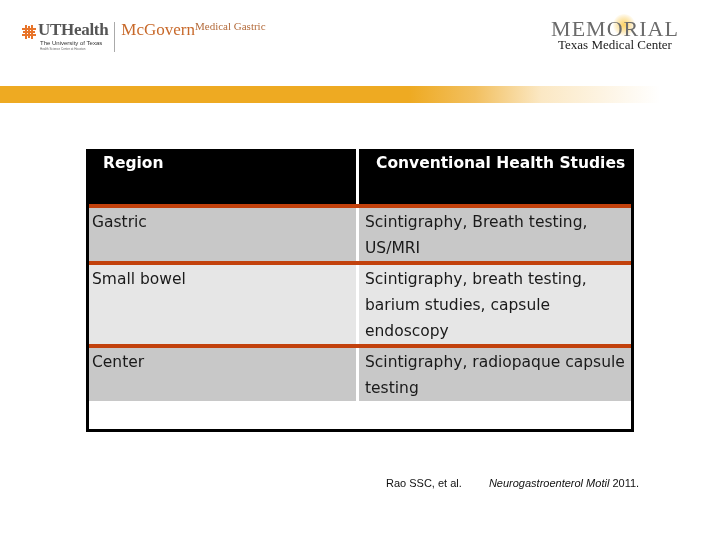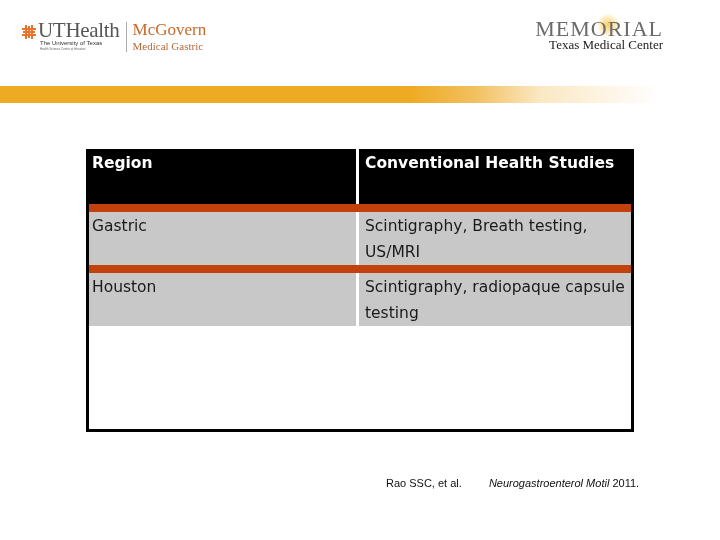--- a/index.html
+++ b/index.html
@@ -5,47 +5,47 @@
     html, body { margin: 0; padding: 0; }
     body {
       width: 720px; height: 540px; position: relative; overflow: hidden;
       background: #ffffff;
       font-family: "DejaVu Sans", "Liberation Sans", sans-serif;
     }
     
     .logo-ut { position: absolute; left: 22px; top: 20px; height: 34px; display: flex; align-items: flex-start; }
     .ut-mark { width: 14px; height: 14px; margin-top: 5px; margin-right: 2px; }
     .ut-text { display: flex; flex-direction: column; }
-    .ut-name { font-family: "Liberation Serif", serif; font-size: 21px; color: #555; line-height: 20px; letter-spacing: -0.3px; }
+    .ut-name { font-family: "Liberation Serif", serif; font-size: 17px; color: #555; line-height: 20px; letter-spacing: -0.3px; font-weight: bold; }
     .ut-sub { font-family: "Liberation Sans", sans-serif; font-size: 6px; color: #333; line-height: 7px; margin-left: 2px; }
     .ut-sub2 { font-family: "Liberation Sans", sans-serif; font-size: 3px; color: #666; line-height: 4px; margin-left: 2px; }
     .ut-divider { width: 1px; height: 30px; background: #aaa; margin: 2px 6px 0 6px; }
-    .mcg { display: flex; flex-direction: column; }
+    .mcg { display: flex; flex-direction: row; }
     .mcg-name { font-family: "Liberation Serif", serif; font-size: 17px; color: #c8692a; line-height: 20px; }
     .mcg-sub { font-family: "Liberation Serif", serif; font-size: 11px; color: #b36a3a; line-height: 12px; }
 
-    .logo-mh { position: absolute; left: 535px; top: 20px; width: 128px; text-align: right; }
+    .logo-mh { position: absolute; left: 551px; top: 20px; width: 128px; text-align: center; }
     .mh-line { font-family: "Liberation Serif", serif; font-size: 22px; color: #6b6b6b; letter-spacing: 1px; line-height: 17px; position: relative; }
     .mh-glow { position: absolute; left: 62px; top: -6px; width: 22px; height: 22px; border-radius: 50%;
       background: radial-gradient(circle, rgba(250,200,70,0.85) 0%, rgba(250,210,110,0.4) 50%, rgba(255,255,255,0) 75%); }
     .mh-tmc { font-family: "Liberation Serif", serif; font-size: 13px; color: #222; line-height: 14px; margin-top: 1px; }
 
     
     .band { position: absolute; left: 0; top: 86px; width: 660px; height: 17px;
       background: linear-gradient(to right, #eeaa22 0%, #eeaa22 62%, #f2c060 72%, #fbe8c4 82%, rgba(255,255,255,0) 100%); }
 
     
     .tbl { position: absolute; left: 86px; top: 149px; width: 548px; border-collapse: collapse;
       font-family: "DejaVu Sans", sans-serif; font-size: 15.5px; }
     .tbl td, .tbl th { padding: 0; vertical-align: top; text-align: left; }
     .hdr th { background: #000; color: #fff; font-weight: bold; height: 55px; }
-    .hdr th .cell { padding: 5px 6px; }
+    .hdr th .cell { padding: 5px 6px; margin-left: 11px; }
     .c1 { width: 270px; border-right: 3px solid #fff; }
     .c2 { width: 275px; }
-    .row td { border-top: 8px solid #c2410c; color: #1a1a1a; line-height: 26px; }
+    .row td { border-top: 4px solid #c2410c; color: #1a1a1a; line-height: 26px; }
     .row td .cell { padding: 1px 6px 0 6px; }
     .dark td { background: #c8c8c8; }
     .light td { background: #e6e6e6; }
     .tbl-frame { position: absolute; left: 86px; top: 149px; width: 548px; height: 283px; pointer-events: none;
       border-left: 3px solid #000; border-right: 3px solid #000; border-bottom: 3px solid #000; box-sizing: border-box; }
 
     .citation { position: absolute; left: 386px; top: 477px; font-family: "Liberation Sans", sans-serif; font-size: 11px; color: #111; }
     .citation i { font-style: italic; margin-left: 24px; }
   </style>
 </head>
@@ -92,23 +92,31 @@
         </th>
   </tr>
   <tr class="row dark">
     <td class="c1">
           <div class="cell">Gastric</div>
         </td>
     <td class="c2">
           <div class="cell">Scintigraphy, Breath testing, US/MRI</div>
         </td>
   </tr>
+  <tr class="row light">
+    <td class="c1">
+          <div class="cell">Small bowel</div>
+        </td>
+    <td class="c2">
+          <div class="cell">Scintigraphy, breath testing, barium studies, capsule endoscopy</div>
+        </td>
+  </tr>
   <tr class="row dark">
     <td class="c1">
-          <div class="cell">Houston</div>
+          <div class="cell">Center</div>
         </td>
     <td class="c2">
           <div class="cell">Scintigraphy, radiopaque capsule testing</div>
         </td>
   </tr>
 </tbody>
   </table>
 <div class="tbl-frame"></div>
 
 <div class="citation">

